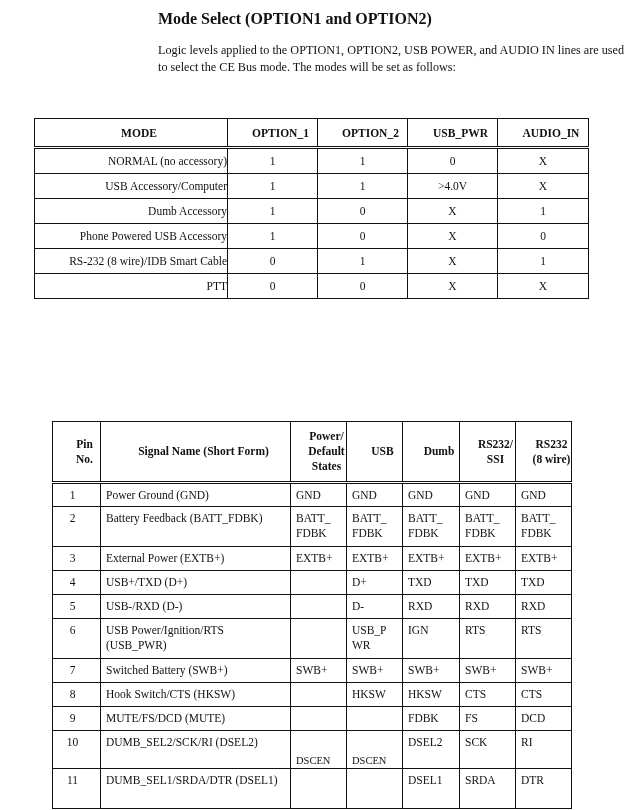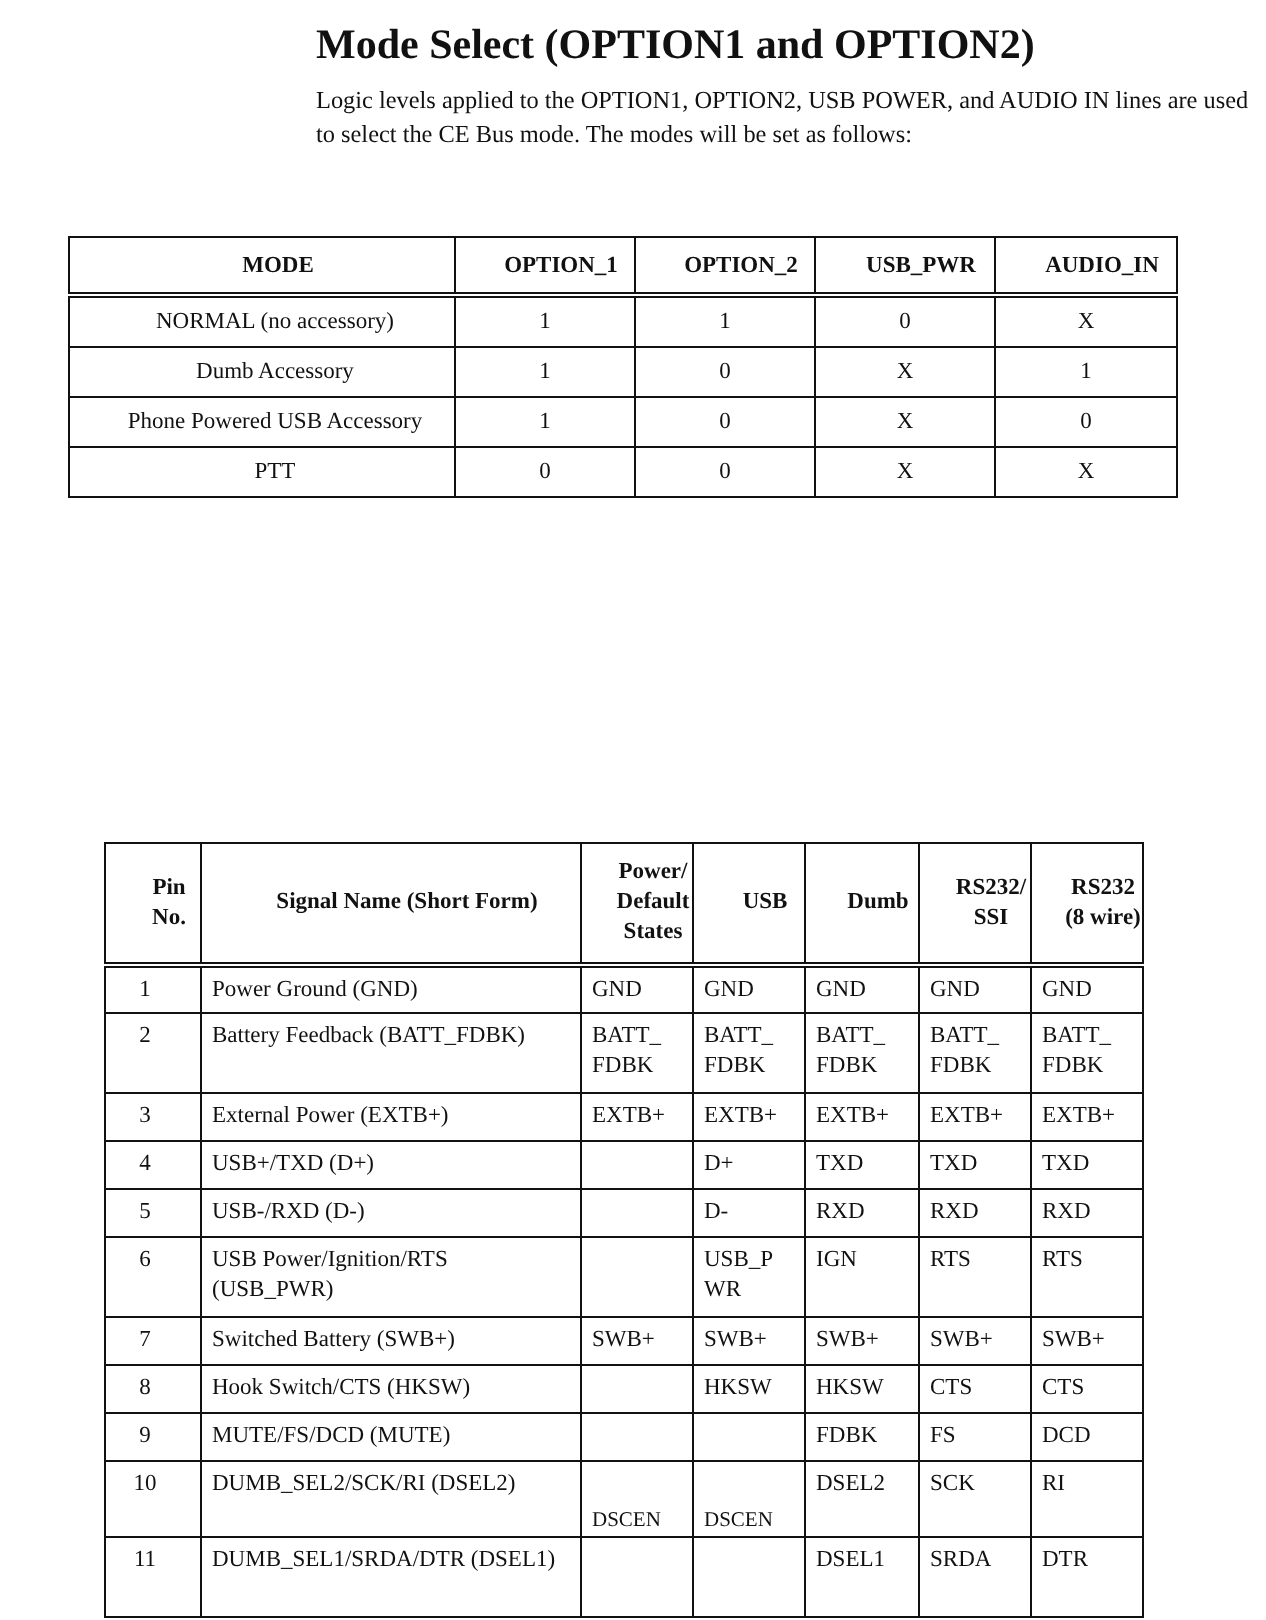--- a/index.html
+++ b/index.html
@@ -1,27 +1,27 @@
 <!DOCTYPE html>
 <html><head>
 <meta charset="utf-8">
 <style>
   html, body { margin:0; padding:0; background:#fff; }
   body { width:633px; height:810px; position:relative; overflow:hidden;
          font-family:"Liberation Serif", "DejaVu Serif", serif; color:#111; }
-  .title { position:absolute; left:158px; top:10px; font-size:21px; font-weight:bold; margin:0; }
+  .title { position:absolute; left:158px; top:10px; font-size:16px; font-weight:bold; margin:0; }
   .intro { position:absolute; left:158px; top:42px; width:470px; font-size:12.2px; line-height:17px; margin:0; }
   table { border-collapse:collapse; position:absolute; table-layout:fixed; }
   td, th { border:1px solid #111; font-size:11.5px; padding:0; }
   th { font-weight:bold;padding-left:16px; }
 
   #mode-table { left:34px; top:118px; width:554px; }
   #mode-table th { height:27px; text-align:center; vertical-align:middle; border-bottom:3px double #111; }
   #mode-table td { height:24px; text-align:center; vertical-align:middle; }
-  #mode-table td.mode { text-align:center; padding-left:13px; }
+  #mode-table td.mode { text-align:right; padding-left:13px; }
   #mode-table tr.sb td { height:53px; vertical-align:top; padding-top:6px; }
   #mode-table tr.sb td.diode-cell { vertical-align:middle; padding-top:0; }
 
   #pin-table { left:52px; top:421px; width:519px; }
   #pin-table th { height:59px; text-align:center; vertical-align:middle; border-bottom:3px double #111; line-height:15px; }
   #pin-table td { height:24px; vertical-align:top; padding:4px 5px 0 5px; line-height:15px; text-align:left; box-sizing:border-box; }
   #pin-table td.pin { text-align:center; padding-left:0; padding-right:8px; }
   #pin-table td.small { font-size:10.5px; padding-top:22px; }
   #pin-table tr.tall td { height:40px; }
   .diode { display:inline-block; vertical-align:middle; }
@@ -51,32 +51,46 @@
   </thead>
   <tbody id="mode-body">
       <tr>
         <td class="mode">NORMAL (no accessory)</td>
         <td>1</td>
         <td>1</td>
         <td>0</td>
         <td>X</td>
       </tr>
       <tr>
+        <td class="mode">USB Accessory/Computer</td>
+        <td>1</td>
+        <td>1</td>
+        <td>&gt;4.0V</td>
+        <td>X</td>
+      </tr>
+      <tr>
         <td class="mode">Dumb Accessory</td>
         <td>1</td>
         <td>0</td>
         <td>X</td>
         <td>1</td>
       </tr>
       <tr>
         <td class="mode">Phone Powered USB Accessory</td>
         <td>1</td>
         <td>0</td>
         <td>X</td>
         <td>0</td>
+      </tr>
+      <tr>
+        <td class="mode">RS-232 (8 wire)/IDB Smart Cable</td>
+        <td>0</td>
+        <td>1</td>
+        <td>X</td>
+        <td>1</td>
       </tr>
       <tr>
         <td class="mode">PTT</td>
         <td>0</td>
         <td>0</td>
         <td>X</td>
         <td>X</td>
       </tr>
     </tbody>
 </table>

